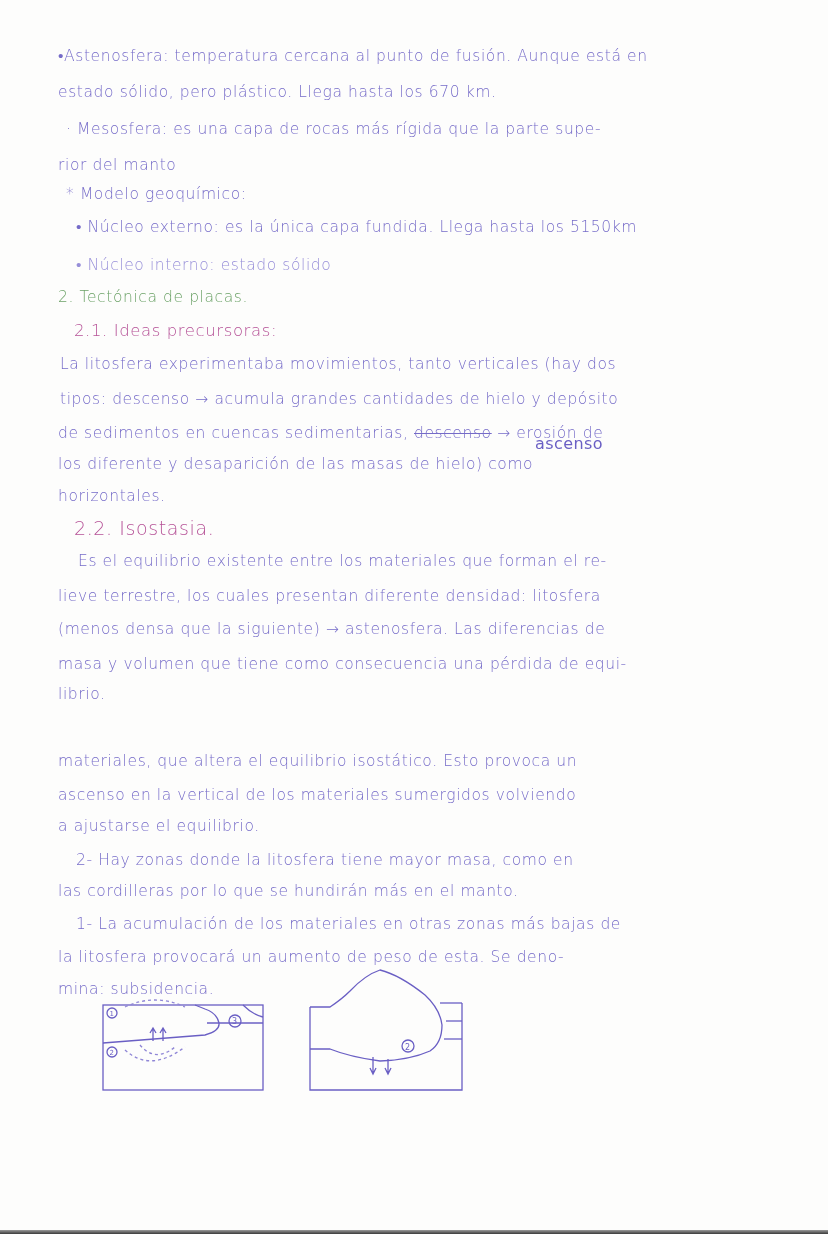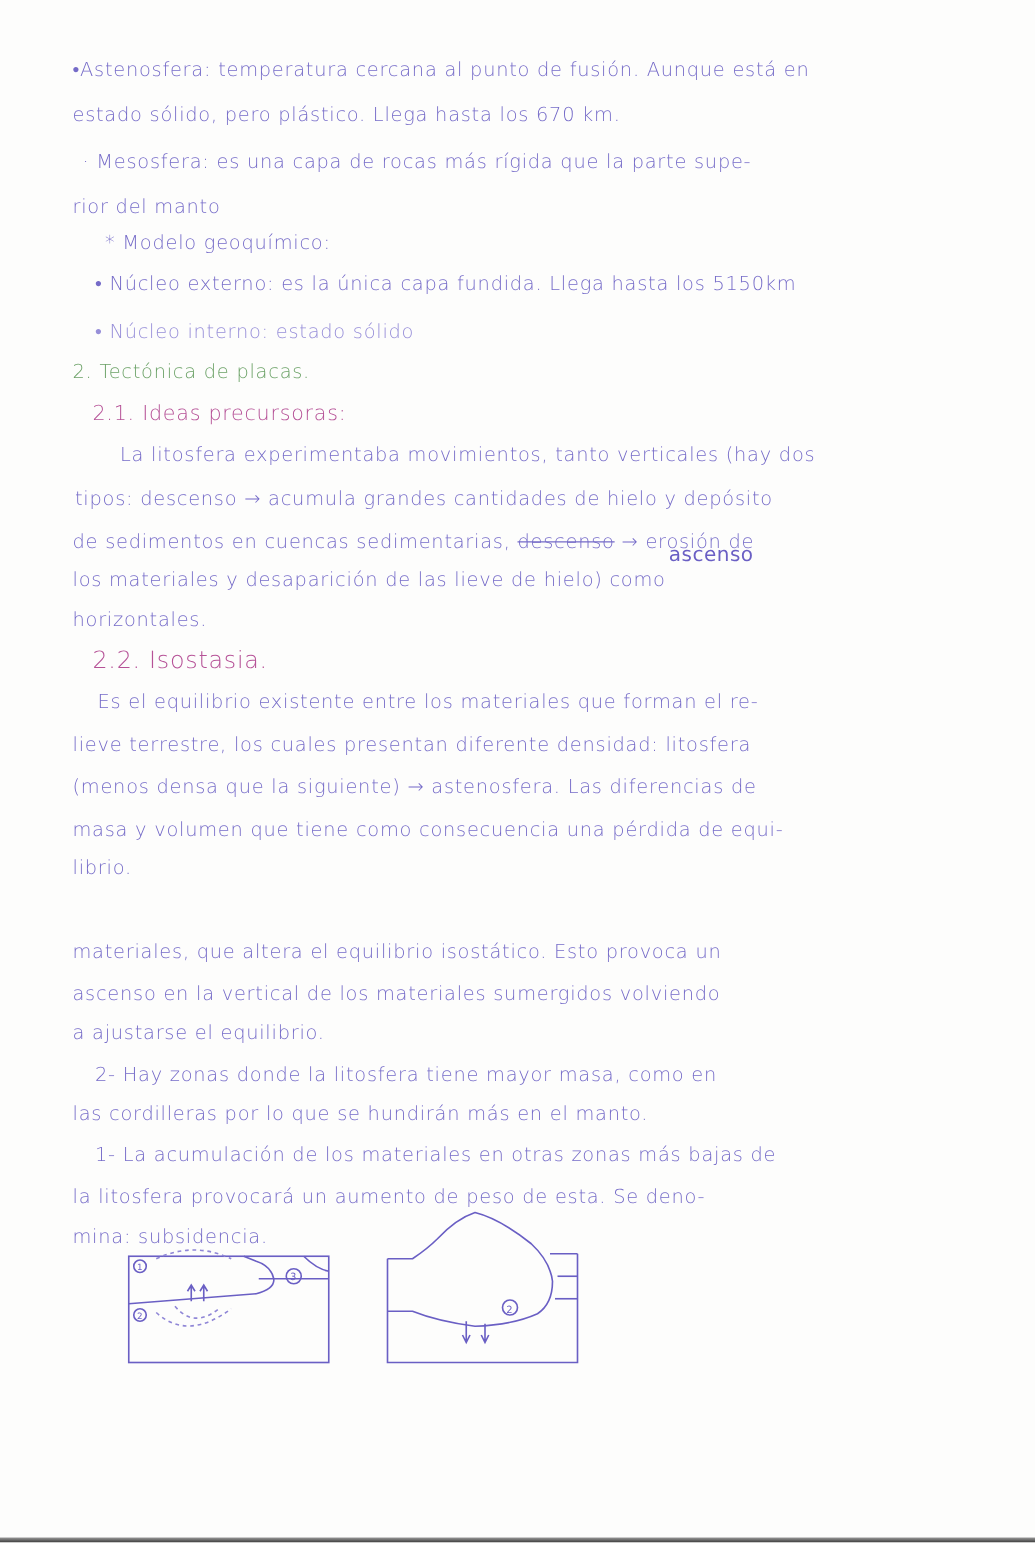--- a/index.html
+++ b/index.html
@@ -35,32 +35,32 @@
   </style>
 </head>
 <body>
 
 <div class="page">
 
   <div class="line" style="left:58px;top:47px;">•Astenosfera: temperatura cercana al punto de fusión. Aunque está en</div>
   <div class="line" style="left:58px;top:83px;">estado sólido, pero plástico. Llega hasta los 670 km.</div>
   <div class="line" style="left:66px;top:120px;">· Mesosfera: es una capa de rocas más rígida que la parte supe-</div>
   <div class="line" style="left:58px;top:156px;">rior del manto</div>
-  <div class="line" style="left:66px;top:185px;margin-left:18px;">* Modelo geoquímico:</div>
+  <div class="line" style="left:66px;top:185px;">* Modelo geoquímico:</div>
   <div class="line" style="left:76px;top:218px;">• Núcleo externo: es la única capa fundida. Llega hasta los 5150km</div>
   <div class="line faint" style="left:76px;top:256px;">• Núcleo interno: estado sólido</div>
   <div class="line h-green" style="left:58px;top:288px;">2. Tectónica de placas.</div>
   <div class="line h-pink" style="left:74px;top:321px;font-size:16.5px;">2.1. Ideas precursoras:</div>
-  <div class="line" style="left:60px;top:355px;margin-left:36px;">La litosfera experimentaba movimientos, tanto verticales (hay dos</div>
+  <div class="line" style="left:60px;top:355px;">La litosfera experimentaba movimientos, tanto verticales (hay dos</div>
   <div class="line" style="left:60px;top:390px;">tipos: descenso → acumula grandes cantidades de hielo y depósito</div>
   <div class="line" style="left:58px;top:424px;">
     <span>de sedimentos en cuencas sedimentarias, <span class="strike">descenso</span> → erosión de</span>
   </div>
   <div class="supnote" style="left:535px;top:434px;">ascenso</div>
-  <div class="line" style="left:58px;top:455px;">los materiales y desaparición de las lieve de hielo) como</div>
+  <div class="line" style="left:58px;top:455px;">los diferente y desaparición de las masas de hielo) como</div>
   <div class="line" style="left:58px;top:487px;">horizontales.</div>
   <div class="line h-pink" style="left:74px;top:517px;font-size:19px;">2.2. Isostasia.</div>
   <div class="line" style="left:78px;top:552px;">Es el equilibrio existente entre los materiales que forman el re-</div>
   <div class="line" style="left:58px;top:587px;">lieve terrestre, los cuales presentan diferente densidad: litosfera</div>
   <div class="line" style="left:58px;top:620px;">(menos densa que la siguiente) → astenosfera. Las diferencias de</div>
   <div class="line" style="left:58px;top:655px;">masa y volumen que tiene como consecuencia una pérdida de equi-</div>
   <div class="line" style="left:58px;top:685px;">librio.</div>
   <div class="line" style="left:58px;top:752px;">materiales, que altera el equilibrio isostático. Esto provoca un</div>
   <div class="line" style="left:58px;top:786px;">ascenso en la vertical de los materiales sumergidos volviendo</div>
   <div class="line" style="left:58px;top:817px;">a ajustarse el equilibrio.</div>

